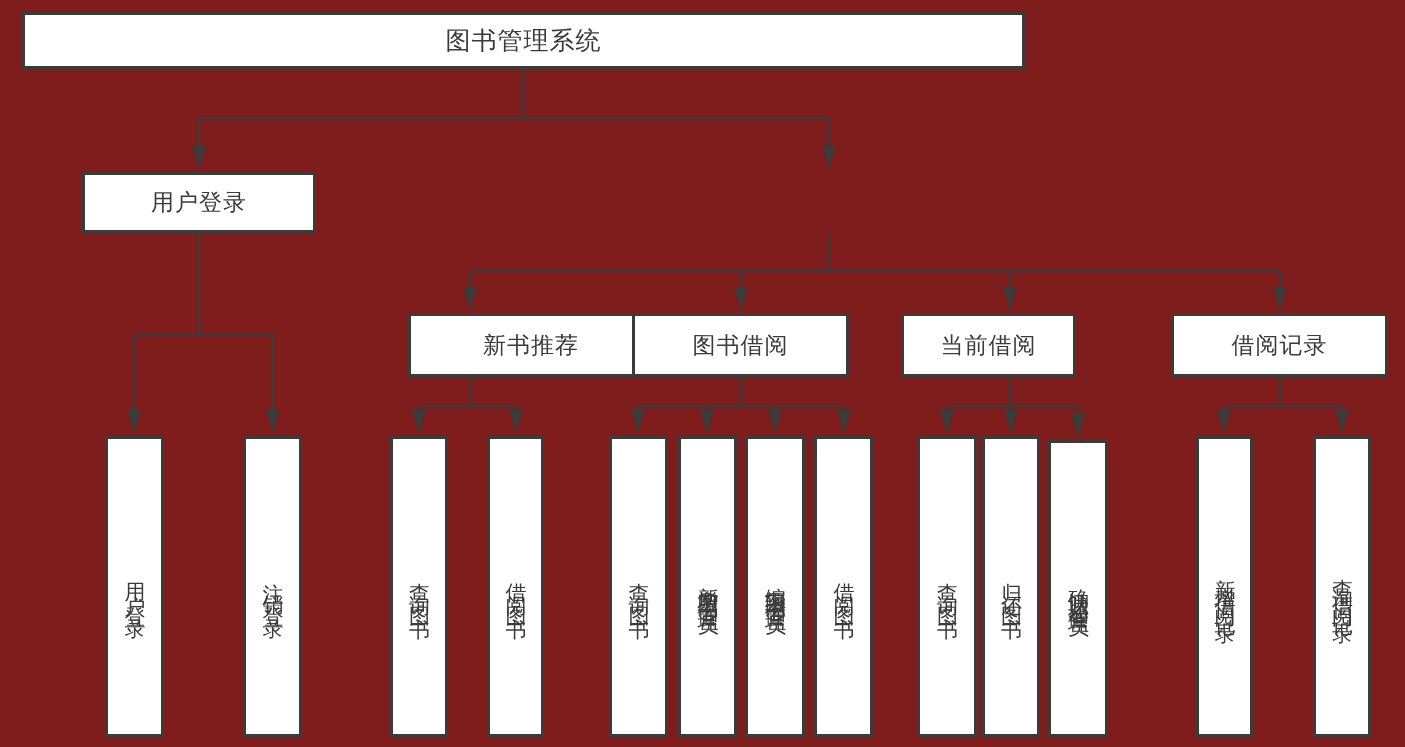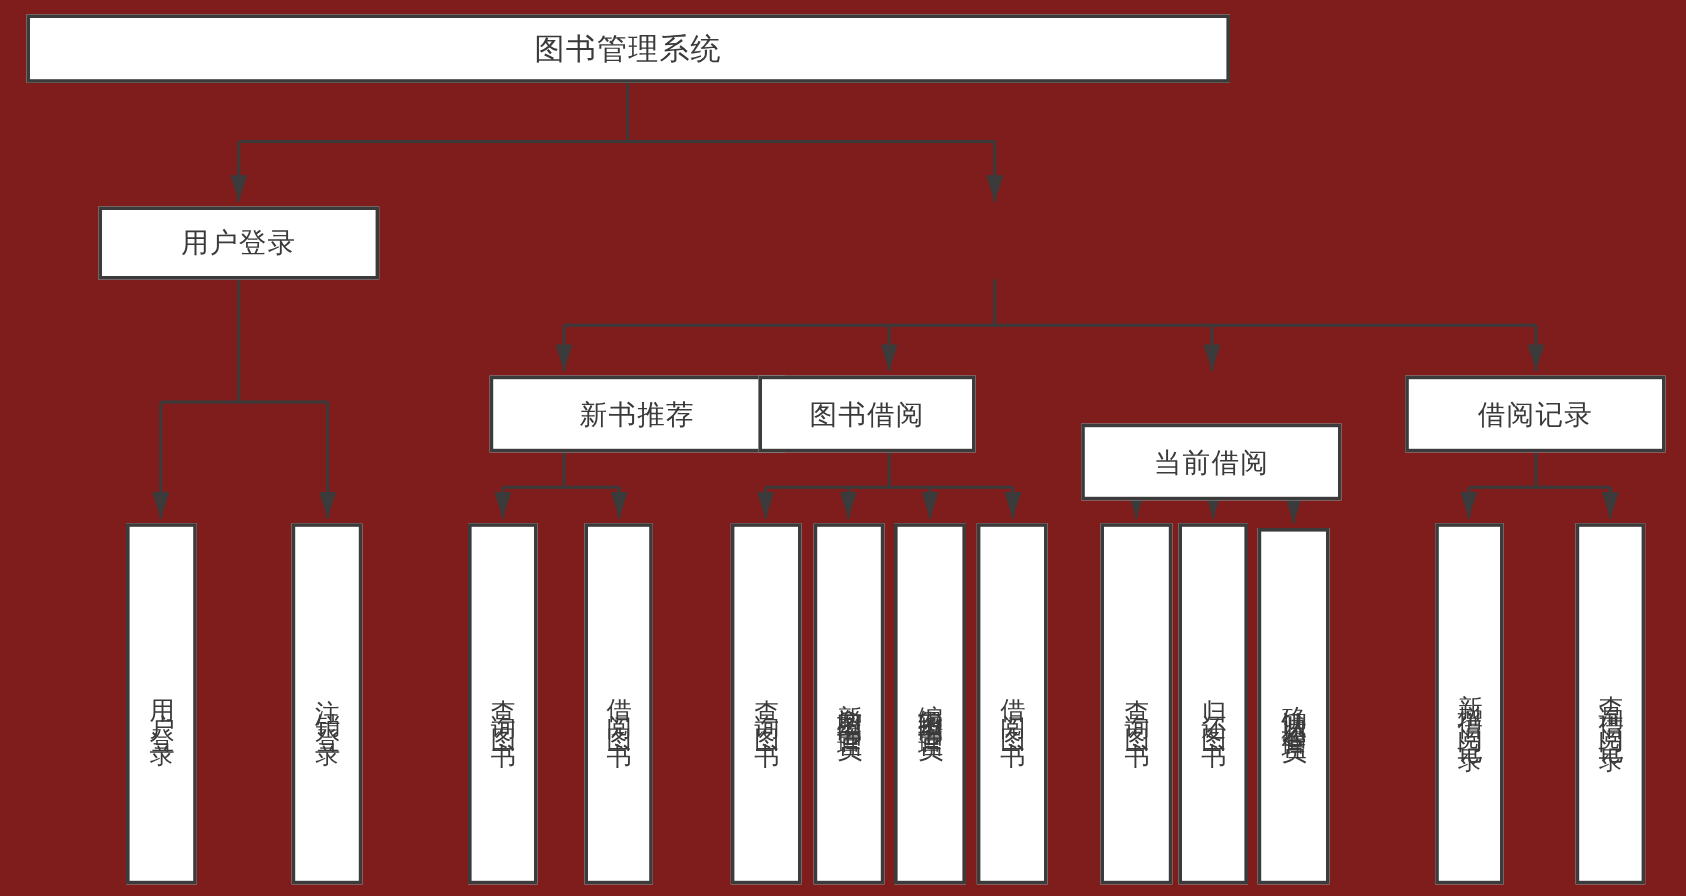--- a/index.html
+++ b/index.html
@@ -98,22 +98,22 @@
       <line x1="1224" y1="406" x2="1224" y2="432" marker-end="url(#arw)"></line>
       <line x1="1342" y1="406" x2="1342" y2="432" marker-end="url(#arw)"></line>
     </g>
   </svg>
 
   <div class="node h-node root-node" style="left:22px; top:12px; width:1003px; height:57px;">图书管理系统</div>
 
   <div class="node h-node" style="left:82px; top:172px; width:234px; height:61px;">用户登录</div>
 
   <div class="node h-node" style="left:363px; top:313px; width:246px; height:64px;margin-left:45px;">新书推荐</div>
-  <div class="node h-node" style="left:632px; top:313px; width:181px; height:64px;">图书借阅</div>
-  <div class="node h-node" style="left:901px; top:313px; width:217px; height:64px;margin-top:40px;">当前借阅</div>
+  <div class="node h-node" style="left:632px; top:313px; width:217px; height:64px;">图书借阅</div>
+  <div class="node h-node" style="left:901px; top:313px; width:175px; height:64px;">当前借阅</div>
   <div class="node h-node" style="left:1171px; top:313px; width:217px; height:64px;">借阅记录</div>
 
   <div class="node v-node v-short" style="left:105px; top:436px; width:59px; height:301px;">
     <span>用户登录</span>
   </div>
   <div class="node v-node v-short" style="left:243px; top:436px; width:59px; height:301px;">
     <span>注销登录</span>
   </div>
 
   <div class="node v-node v-short" style="left:390px; top:436px; width:58px; height:301px;">

